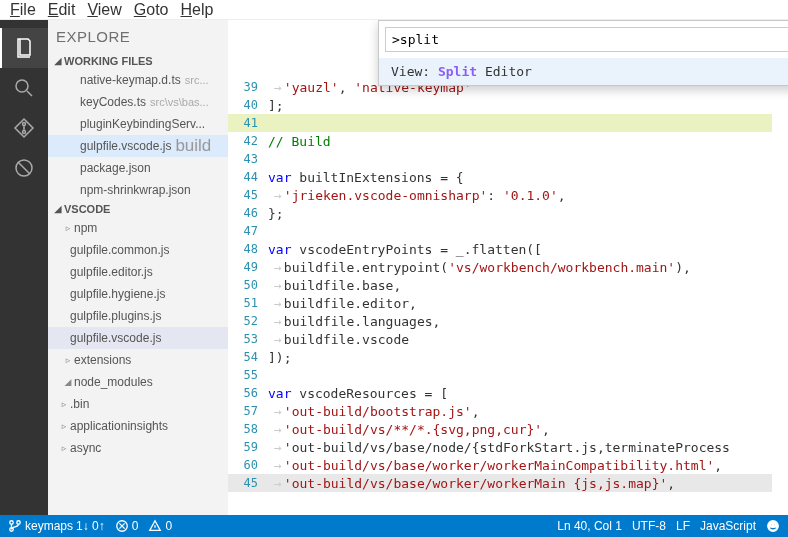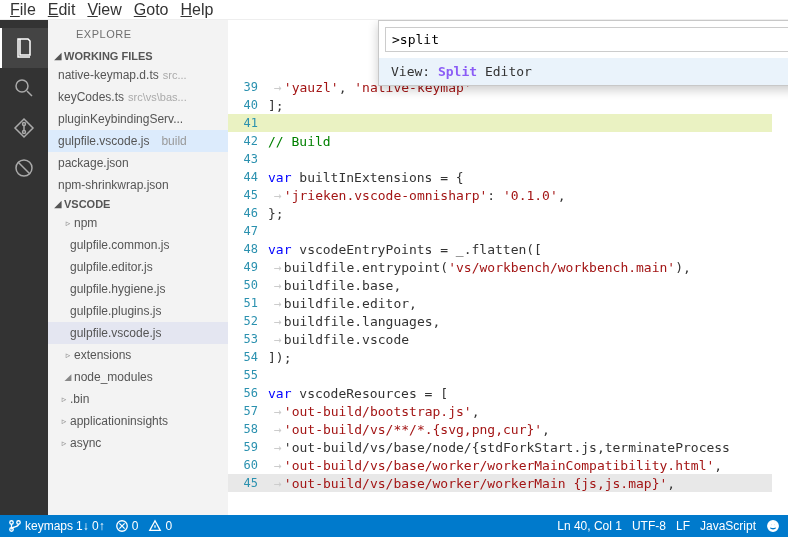--- a/index.html
+++ b/index.html
@@ -7,31 +7,31 @@
   .menubar { height: 20px; background: #fff; display: flex; align-items: center; padding: 0 4px; border-bottom: 1px solid #eee; }
   .menubar span { padding: 2px 6px; font-size: 16px; cursor: default; }
   .menubar span u { text-decoration: underline; }
   .main { display: flex; height: 497px; }
   .activitybar { width: 48px; background: #333333; display: flex; flex-direction: column; align-items: center; padding-top: 8px; }
   .activitybar .aicon { width: 48px; height: 40px; display: flex; align-items: center; justify-content: center; cursor: pointer; }
   .activitybar .aicon.active { background: #444; border-left: 2px solid #fff; }
   .activitybar svg { width: 24px; height: 24px; fill: none; stroke: #aaa; stroke-width: 1.5; }
   .activitybar .aicon.active svg { stroke: #fff; }
   .sidebar { width: 180px; background: #f3f3f3; display: flex; flex-direction: column; font-size: 12px; color: #555; overflow: hidden; }
-  .sidebar-title { padding: 8px 28px; font-size: 11px; letter-spacing: 0.5px; color: #6f6f6f; }
+  .sidebar-title { padding: 8px 8px; font-size: 15px; letter-spacing: 0.5px; color: #6f6f6f; }
   .section-header { display: flex; align-items: center; padding: 2px 4px; font-weight: bold; font-size: 11px; color: #555; cursor: pointer; }
   .section-header .tw { width: 12px; text-align: center; font-size: 9px; }
   .tree { }
-  .tree-item { display: flex; align-items: center; height: 22px; padding-left: 10px; cursor: pointer; white-space: nowrap; overflow: hidden; }
+  .tree-item { display: flex; align-items: center; height: 22px; padding-left: 32px; cursor: pointer; white-space: nowrap; overflow: hidden; }
   .tree-item.selected { background: #dcebfc; }
   .tree-item.sel2 { background: #e4e6f1; }
   .tree-item .tw { width: 12px; font-size: 9px; color: #888; text-align: center; }
   .tree-item .lbl { overflow: hidden; text-overflow: ellipsis; }
   .tree-item .path { color: #aaa; font-size: 11px; margin-left: 4px; }
-  .tree-item .build { color: #999; margin-left: 12px; font-size: 12px; }
+  .tree-item .build { color: #999; margin-left: 4px; font-size: 17px; }
   .tree-item.d1 { padding-left: 14px; }
   .tree-item.d2 { padding-left: 10px; }
   .editor { flex: 1; position: relative; background: #fff; overflow: hidden; font-family: Consolas, monospace; font-size: 13px; }
   .editor-top-icons { position: absolute; top: 2px; right: 6px; display: flex; gap: 10px; align-items: center; }
   .editor-top-icons svg, .editor-top-icons .xicon { width: 16px; height: 16px; stroke: #888; fill: none; stroke-width: 1.2; cursor: pointer; }
   .xicon { font-size: 16px; color: #555; cursor: pointer; line-height:16px; }
   .code { position: absolute; top: 40px; left: 0; right: 16px; }
   .line { display: flex; height: 18px; align-items: center; white-space: pre; }
   .line.hl { background: #eaf2c2; }
   .line.sel { background: #e8e8e8; }

